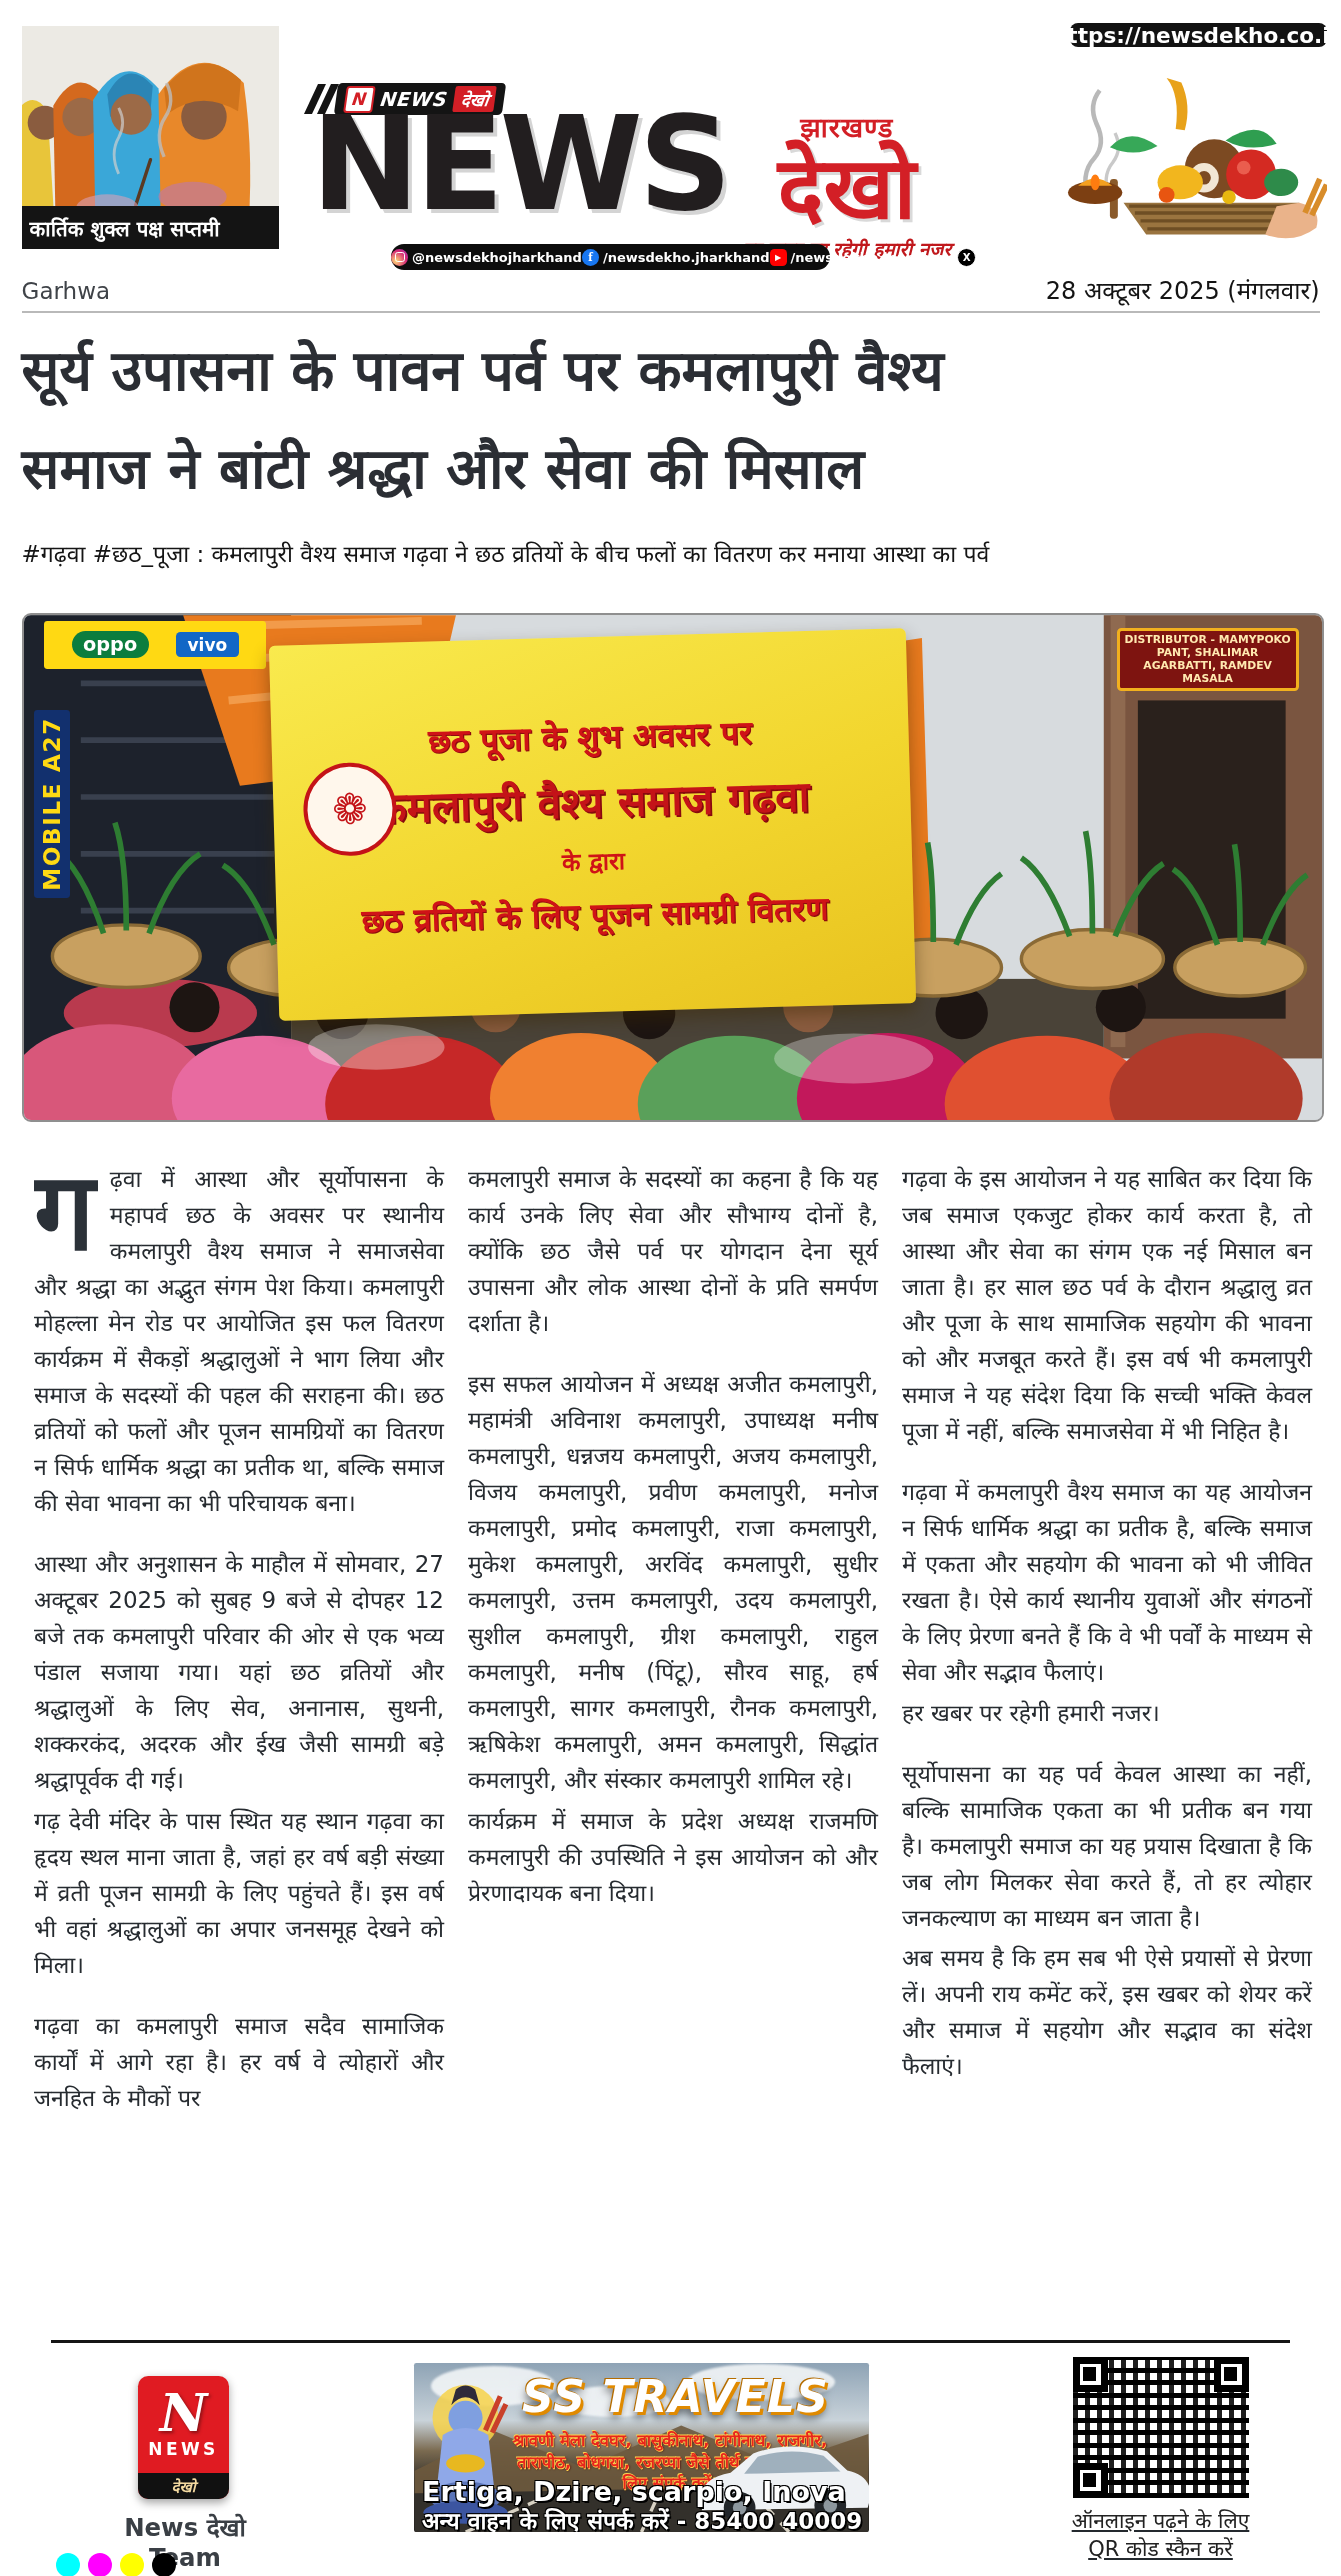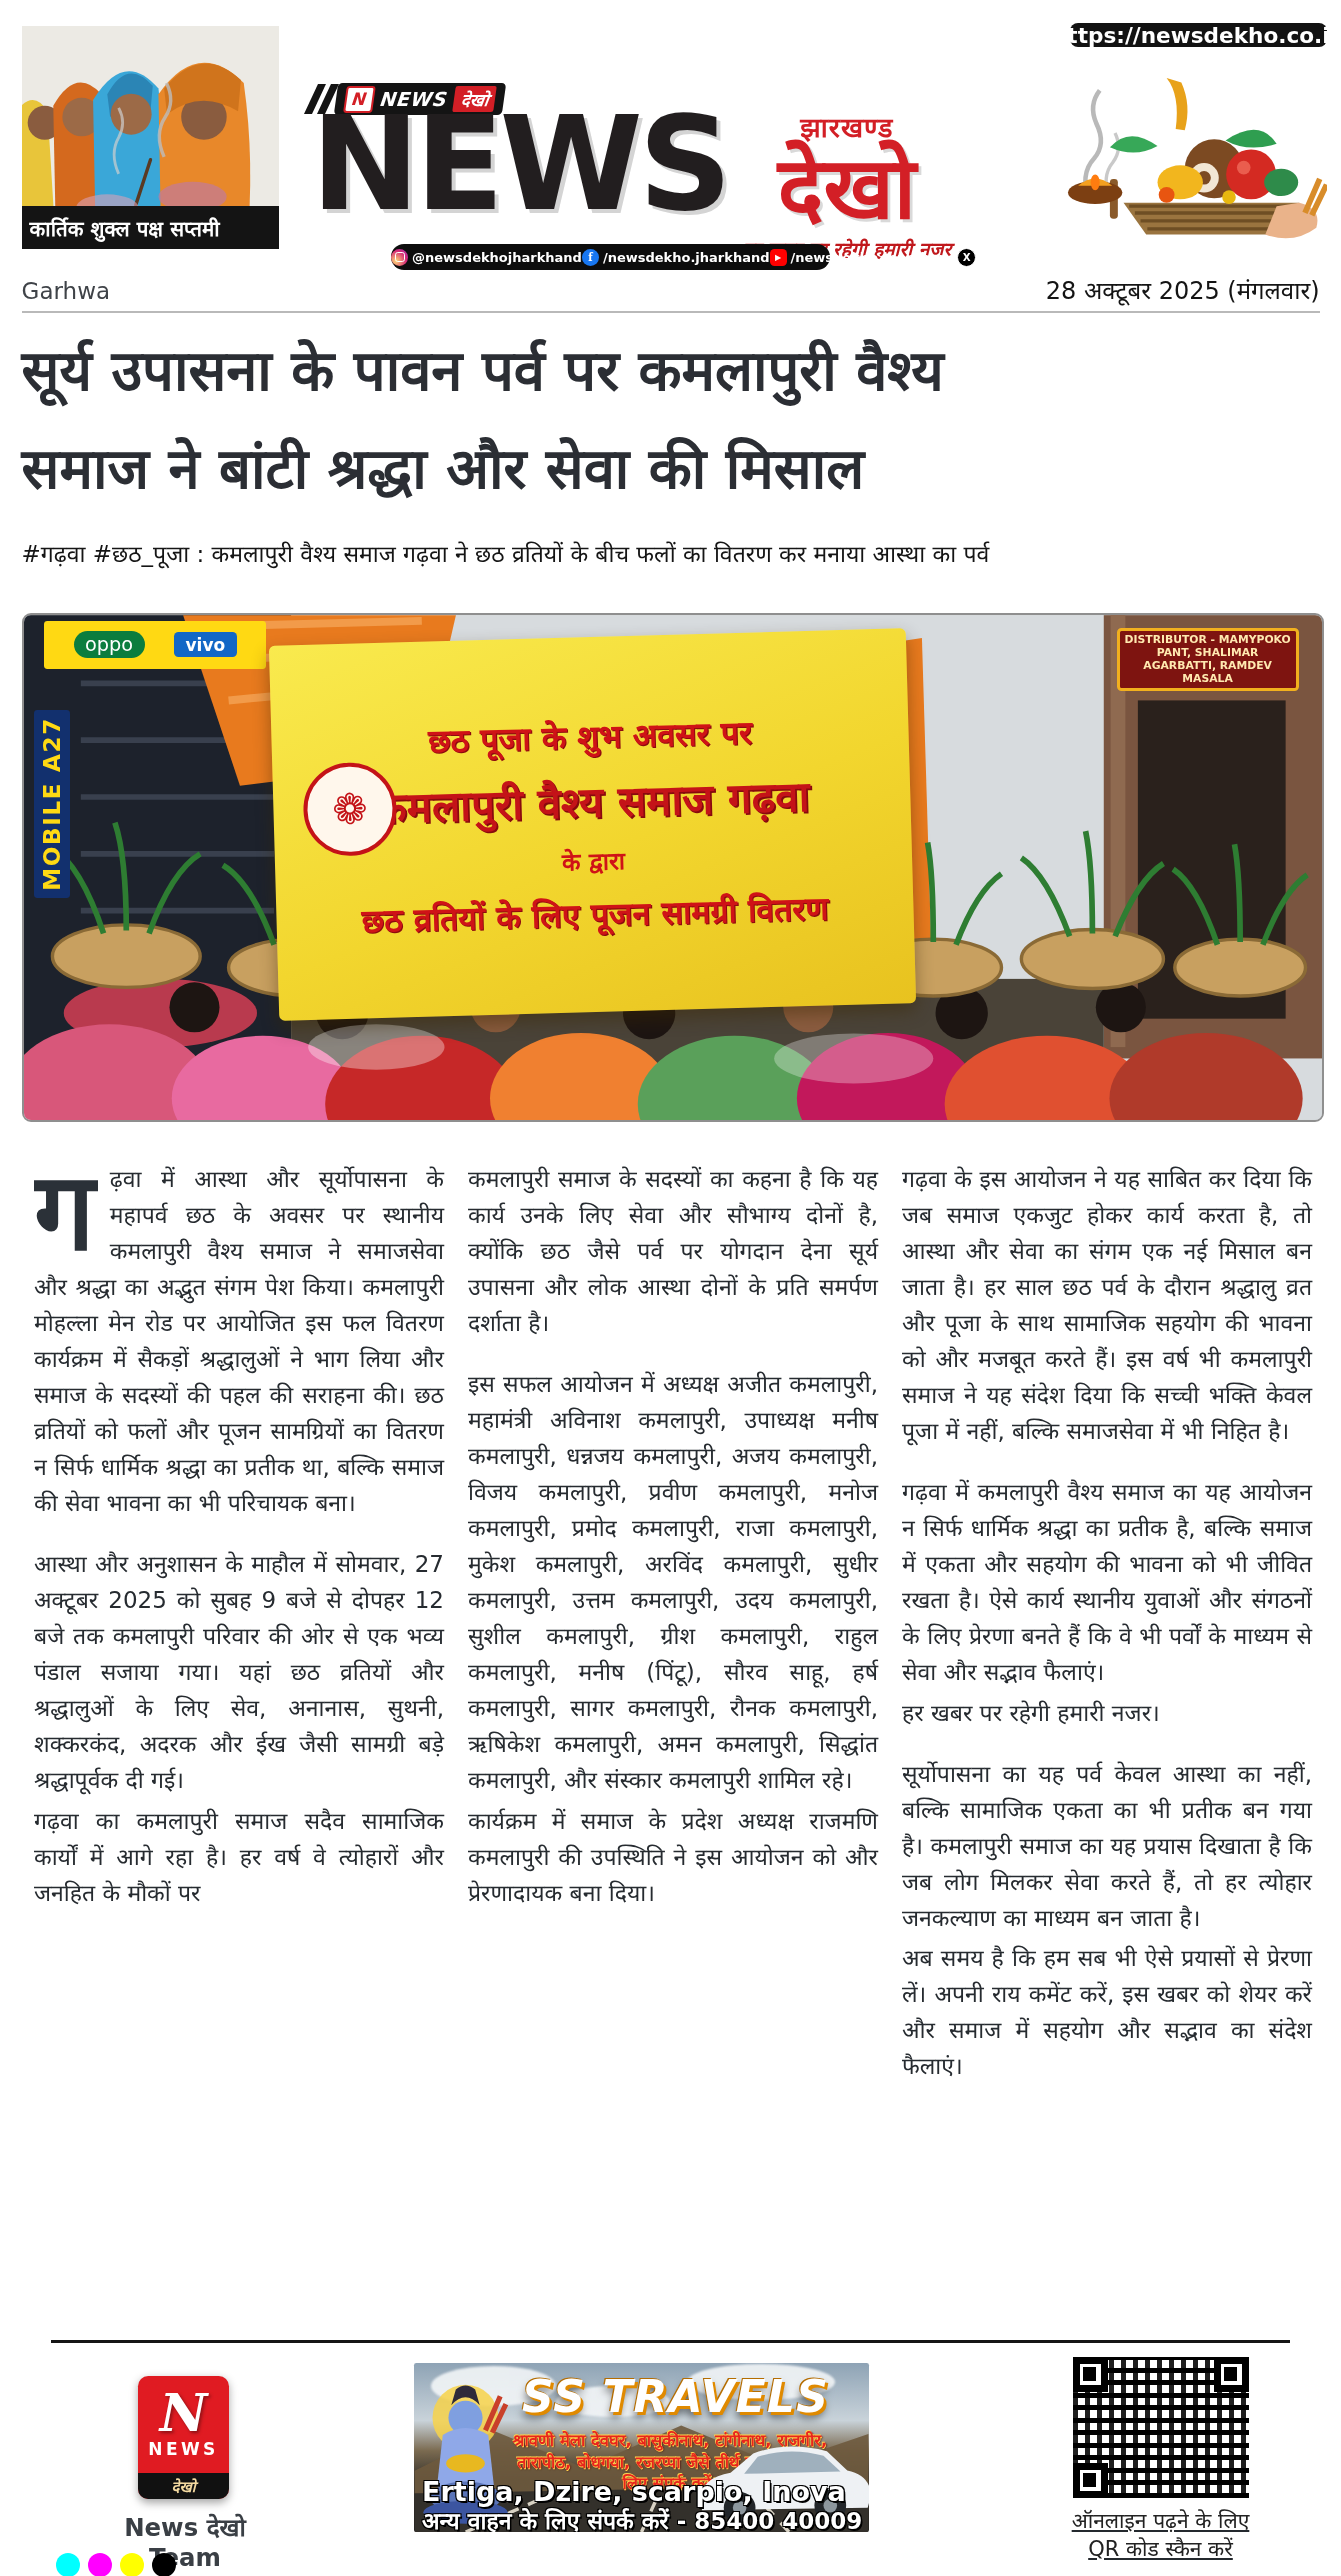--- a/index.html
+++ b/index.html
@@ -64,21 +64,21 @@
        display:flex;flex-direction:column;align-items:center;justify-content:center;gap:15px;text-align:center;}
   .pb1{color:#cf1317;font-size:32px;font-weight:800;text-shadow:1.1px 1.1px 0 #8d0b0e;}
   .pb2{color:#c41318;font-size:42px;font-weight:900;text-shadow:1.7px 1.7px 0 #870a0d;}
   .pb3{color:#cf1317;font-size:24px;font-weight:800;}
   .pb4{color:#cf1317;font-size:32px;font-weight:800;text-shadow:1.1px 1.1px 0 #8d0b0e;}
   .pb-emblem{position:absolute;left:30px;top:119px;width:85px;height:85px;border:4.5px solid #c41318;
        border-radius:50%;background:#fff7ec;display:flex;align-items:center;justify-content:center;
        color:#c41318;font-size:42px;}
   .shop-sign{position:absolute;left:20.5px;top:5.7px;width:222px;height:48px;background:#ffd913;border-radius:3.4px;
        display:flex;align-items:center;justify-content:space-evenly;}
-  .shop-sign .oppo{background:#0b7d3e;color:#fff;font-weight:400;font-size:19.3px;padding:2.3px 11.4px;border-radius:17px;}
+  .shop-sign .oppo{background:#0b7d3e;color:#fff;font-weight:700;font-size:19.3px;padding:2.3px 11.4px;border-radius:17px;}
   .shop-sign .vivo{background:#1267c6;color:#fff;font-weight:800;font-size:17px;padding:2.3px 11.4px;border-radius:4.5px;}
   .mobile-sign{position:absolute;left:-66px;top:171px;width:188px;height:36px;transform:rotate(-90deg);
        background:#12306e;color:#ffd913;font-weight:900;font-size:23px;display:flex;align-items:center;
        justify-content:center;letter-spacing:1.7px;border-radius:3.4px;}
   .right-sign{position:absolute;right:23px;top:12.5px;width:182px;height:63px;background:#7e1410;
        border:3.4px solid #f2b01e;border-radius:4.5px;color:#ffe9b0;font-size:10.8px;font-weight:700;
        display:flex;align-items:center;justify-content:center;text-align:center;padding:3.4px;box-sizing:border-box;}
 
   
   .article-body{left:34px;top:1161px;width:1280px;height:1165px;display:flex;gap:24px;overflow:hidden;}
@@ -297,20 +297,21 @@
     <div class="pb2">कमलापुरी वैश्य समाज गढ़वा</div>
     <div class="pb3">के द्वारा</div>
     <div class="pb4">छठ व्रतियों के लिए पूजन सामग्री वितरण</div>
   </div>
 </div>
 
 <div class="abs article-body">
   <div class="col">
     <p><span class="dropcap">ग</span><span>ढ़वा में आस्था और सूर्योपासना के महापर्व छठ के अवसर पर स्थानीय कमलापुरी वैश्य समाज ने समाजसेवा और श्रद्धा का अद्भुत संगम पेश किया। कमलापुरी मोहल्ला मेन रोड पर आयोजित इस फल वितरण कार्यक्रम में सैकड़ों श्रद्धालुओं ने भाग लिया और समाज के सदस्यों की पहल की सराहना की। छठ व्रतियों को फलों और पूजन सामग्रियों का वितरण न सिर्फ धार्मिक श्रद्धा का प्रतीक था, बल्कि समाज की सेवा भावना का भी परिचायक बना।</span></p>
     <p class="joined">आस्था और अनुशासन के माहौल में सोमवार, 27 अक्टूबर 2025 को सुबह 9 बजे से दोपहर 12 बजे तक कमलापुरी परिवार की ओर से एक भव्य पंडाल सजाया गया। यहां छठ व्रतियों और श्रद्धालुओं के लिए सेव, अनानास, सुथनी, शक्करकंद, अदरक और ईख जैसी सामग्री बड़े श्रद्धापूर्वक दी गई।</p>
+    <p>गढ़ देवी मंदिर के पास स्थित यह स्थान गढ़वा का हृदय स्थल माना जाता है, जहां हर वर्ष बड़ी संख्या में व्रती पूजन सामग्री के लिए पहुंचते हैं। इस वर्ष भी वहां श्रद्धालुओं का अपार जनसमूह देखने को मिला।</p>
     <p>गढ़वा का कमलापुरी समाज सदैव सामाजिक कार्यों में आगे रहा है। हर वर्ष वे त्योहारों और जनहित के मौकों पर</p>
   </div>
   <div class="col">
     <p>कमलापुरी समाज के सदस्यों का कहना है कि यह कार्य उनके लिए सेवा और सौभाग्य दोनों है, क्योंकि छठ जैसे पर्व पर योगदान देना सूर्य उपासना और लोक आस्था दोनों के प्रति समर्पण दर्शाता है।</p>
     <p class="joined">इस सफल आयोजन में अध्यक्ष अजीत कमलापुरी, महामंत्री अविनाश कमलापुरी, उपाध्यक्ष मनीष कमलापुरी, धन्नजय कमलापुरी, अजय कमलापुरी, विजय कमलापुरी, प्रवीण कमलापुरी, मनोज कमलापुरी, प्रमोद कमलापुरी, राजा कमलापुरी, मुकेश कमलापुरी, अरविंद कमलापुरी, सुधीर कमलापुरी, उत्तम कमलापुरी, उदय कमलापुरी, सुशील कमलापुरी, ग्रीश कमलापुरी, राहुल कमलापुरी, मनीष (पिंटू), सौरव साहू, हर्ष कमलापुरी, सागर कमलापुरी, रौनक कमलापुरी, ऋषिकेश कमलापुरी, अमन कमलापुरी, सिद्धांत कमलापुरी, और संस्कार कमलापुरी शामिल रहे।</p>
     <p>कार्यक्रम में समाज के प्रदेश अध्यक्ष राजमणि कमलापुरी की उपस्थिति ने इस आयोजन को और प्रेरणादायक बना दिया।</p>
   </div>
   <div class="col">
     <p>गढ़वा के इस आयोजन ने यह साबित कर दिया कि जब समाज एकजुट होकर कार्य करता है, तो आस्था और सेवा का संगम एक नई मिसाल बन जाता है। हर साल छठ पर्व के दौरान श्रद्धालु व्रत और पूजा के साथ सामाजिक सहयोग की भावना को और मजबूत करते हैं। इस वर्ष भी कमलापुरी समाज ने यह संदेश दिया कि सच्ची भक्ति केवल पूजा में नहीं, बल्कि समाजसेवा में भी निहित है।</p>
     <p class="joined">गढ़वा में कमलापुरी वैश्य समाज का यह आयोजन न सिर्फ धार्मिक श्रद्धा का प्रतीक है, बल्कि समाज में एकता और सहयोग की भावना को भी जीवित रखता है। ऐसे कार्य स्थानीय युवाओं और संगठनों के लिए प्रेरणा बनते हैं कि वे भी पर्वों के माध्यम से सेवा और सद्भाव फैलाएं।</p>

